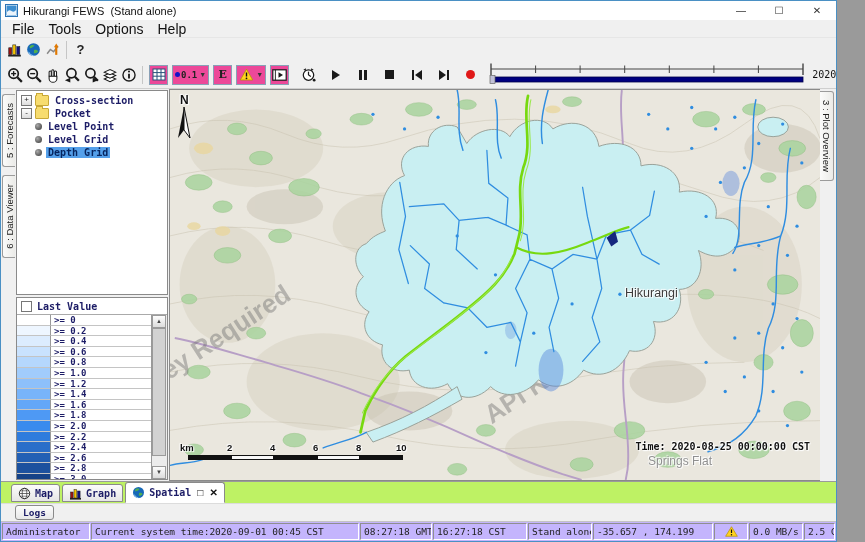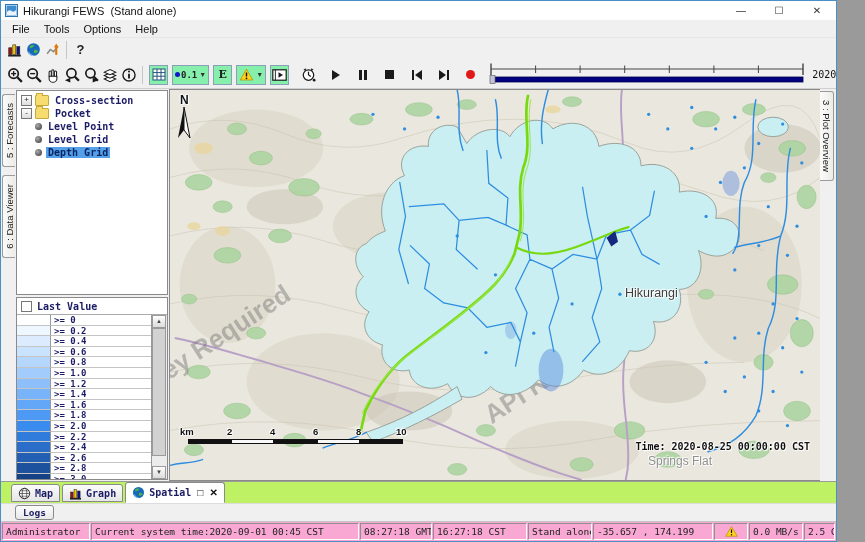--- a/index.html
+++ b/index.html
@@ -6,27 +6,27 @@
   .window{width:837px;height:542px;background:#f0f0f0;border:1px solid #4a90c4;box-sizing:border-box;
           display:flex;flex-direction:column;overflow:hidden;position:relative;}
   
   .titlebar{height:19px;background:#ffffff;display:flex;align-items:center;flex:none;}
   .app-icon{width:13px;height:13px;margin:0 5px 0 4px;flex:none;}
   .title-text{font-size:11px;color:#111;white-space:pre;}
   .win-controls{margin-left:auto;display:flex;height:100%;}
   .win-btn{width:38px;display:flex;align-items:center;justify-content:center;font-size:10px;color:#333;cursor:default;}
   
   .menubar{height:17px;background:#f0f0f0;display:flex;align-items:center;padding-left:4px;flex:none;border-bottom:1px solid #e6e6e6;}
-  .menu-item{font-size:11px;color:#111;padding:0 7px;}
+  .menu-item{font-size:14px;color:#111;padding:0 7px;}
   
   .toolbar1{height:23px;background:#f0f0f0;display:flex;align-items:center;padding-left:4px;flex:none;}
   .toolbar2{height:27px;background:#f0f0f0;display:flex;align-items:center;padding-left:4px;flex:none;border-bottom:1px solid #cfcfcf;}
   .tbtn{width:19px;height:19px;display:flex;align-items:center;justify-content:center;flex:none;}
   .tbtn-wide{width:auto;padding:0 2px;}
-  .tbtn-border{border:1px solid #89a0b6;background:#86efac;height:20px;box-sizing:border-box;margin:0 2px;}
+  .tbtn-border{border:1px solid #89a0b6;background:#ec4899;height:20px;box-sizing:border-box;margin:0 2px;}
   .sep{width:1px;height:18px;background:#c6c6c6;margin:0 4px;flex:none;}
   .qmark{font-size:13px;font-weight:bold;color:#222;}
   .ddarrow{font-size:7px;color:#333;margin-left:2px;}
   .thresh-txt{font:bold 9px "DejaVu Sans Mono",monospace;color:#222;margin-left:1px;}
   .bluedot{width:5px;height:5px;border-radius:50%;background:#1414c8;flex:none;}
   .eglyph{font:bold 11px "DejaVu Serif",serif;color:#222;}
   .play-tri{width:0;height:0;border-top:5px solid transparent;border-bottom:5px solid transparent;border-left:8px solid #1a1a1a;}
   .pause-bars{display:flex;gap:2px;}
   .pause-bars div{width:3px;height:10px;background:#1a1a1a;}
   .stop-sq{width:9px;height:9px;background:#1a1a1a;}
@@ -77,38 +77,38 @@
   
   .map-area{flex:1;position:relative;overflow:hidden;background:#eae7de;border:1px solid #8a8a8a;border-right:none;min-width:0;}
   .map-art{display:block;width:100%;height:100%;}
   .ovl{position:absolute;white-space:nowrap;}
   .halo{text-shadow:0 0 2px #fff,0 0 2px #fff,1px 1px 1px #fff,-1px -1px 1px #fff;}
   .north-n{left:10px;top:3px;font:bold 12px "Liberation Sans",sans-serif;color:#111;}
   .north-arrow{left:6px;top:16px;}
   .town{font:12.5px "Liberation Sans",sans-serif;color:#3c3c3c;}
   .place{font:12px "Liberation Sans",sans-serif;color:#8f8f8f;text-align:right;}
   .timelbl{font:bold 10px "DejaVu Sans Mono",monospace;color:#111;}
-  .scalebar{left:8px;bottom:30px;width:250px;height:24px;}
+  .scalebar{left:8px;bottom:14px;width:250px;height:24px;}
   .sb-unit{position:absolute;left:2px;top:0;font:bold 9.5px "Liberation Sans",sans-serif;color:#111;}
   .sb-num{position:absolute;top:0;font:bold 9.5px "Liberation Sans",sans-serif;color:#111;}
   .sb-bar{position:absolute;left:10px;top:13px;height:5px;display:flex;}
   .sb-seg{width:43px;height:5px;box-sizing:border-box;}
   .sb-b{background:#111;} .sb-w{background:#f8f8f8;border:1px solid #111;}
   
   .tabbar{height:21px;flex:none;background:#bef264;border-top:1px solid #9a9a9a;display:flex;align-items:flex-end;padding-left:10px;gap:2px;}
   .btab{height:16px;display:flex;align-items:center;gap:4px;padding:0 6px;border:1px solid #8a8a8a;border-radius:3px 3px 0 0;
         background:linear-gradient(#fcfcfc,#e6e6e6);margin-bottom:1px;}
   .btab .blabel{font:bold 10px "DejaVu Sans Mono",monospace;color:#1c1c66;}
   .btab.active{height:19px;background:#fff;margin-bottom:0;border-bottom-color:#fff;}
   .tab-ctl{font:bold 10px "Liberation Sans",sans-serif;color:#111;margin-left:2px;}
   .logsrow{height:17px;flex:none;background:#f0f0f0;display:flex;align-items:center;padding-left:14px;border-top:1px solid #dcdcdc;}
   .logsbtn{border:1px solid #8a8a8a;border-radius:3px;background:linear-gradient(#fcfcfc,#e8e8e8);
            font:bold 9.5px "DejaVu Sans Mono",monospace;color:#1c1c66;padding:1px 7px;}
   
-  .statusbar{height:17px;flex:none;background:#f9a8d4;border-top:1px solid #c4c4c4;display:flex;align-items:stretch;padding:1px 1px;gap:1px;}
+  .statusbar{height:17px;flex:none;background:#c4b5fd;border-top:1px solid #c4c4c4;display:flex;align-items:stretch;padding:1px 1px;gap:1px;}
   .scell{border:1px solid;border-color:#8f8f8f #ffffff #ffffff #8f8f8f;font:9.5px "DejaVu Sans Mono",monospace;color:#222;
          display:flex;align-items:center;padding:0 3px;box-sizing:border-box;white-space:nowrap;overflow:hidden;}
   .mem{position:relative;}
   .mem-fill{position:absolute;left:0;top:0;bottom:0;width:42%;background:#a8d4ee;}
   .mem span{position:relative;}
 </style>
 </head>
 <body>
 
 <div class="window">

